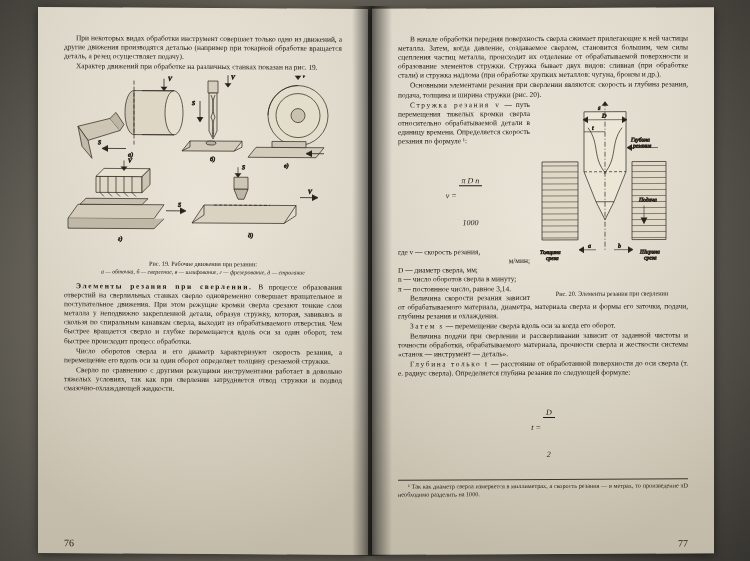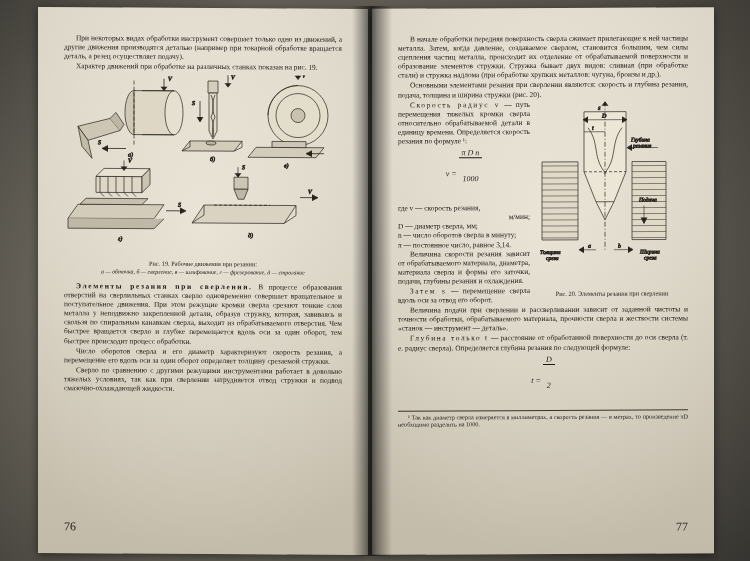--- a/index.html
+++ b/index.html
@@ -46,26 +46,26 @@
   .noindent{text-indent:0;}
   .sp{letter-spacing:1.6px;}
   .caption{
     text-align:center;text-indent:0;font-size:6.3px;line-height:7.6px;margin-top:3px;
   }
   .caption .sub{font-style:italic;font-size:5.9px;line-height:7px;}
   .formula{
     text-align:center;text-indent:0;margin:4px 0 4px 0;font-style:italic;font-size:8px;
   }
   .frac{display:inline-block;vertical-align:middle;text-align:center;}
-  .frac .num{border-bottom:1px solid #1d1a15;padding:0 3px;display:block;line-height:8px;}
-  .frac .den{display:block;padding:16px 3px;line-height:9px;}
+  .frac .num{border-bottom:1px solid #1d1a15;padding:0 3px;display:block;line-height:8px;margin-top:28px;}
+  .frac .den{display:block;padding:16px 3px;line-height:9px;margin-top:16px;}
   .deflist{margin:0;text-indent:0;}
   .deflist div{text-indent:0;margin-bottom:0;}
   .pageno{
-    position:absolute;bottom:22px;font-size:12px;color:#201c16;
+    position:absolute;bottom:6px;font-size:10px;color:#201c16;
   }
   #left-page .pageno{left:26px;}
   #right-page .pageno{right:26px;}
   .fignote{
     border-top:1px solid #3a342b;margin-top:4px;padding-top:2px;
     font-size:6.2px;line-height:7.4px;text-indent:10px;
   }
   
   #fig19{position:relative;height:182px;margin:4px 0 0 0;}
   #fig19 svg{position:absolute;left:0;top:0;}
@@ -263,21 +263,21 @@
               <text x="10" y="158" font-size="5.6" fill="#26221c" font-style="italic">среза</text>
               <text x="104" y="152" font-size="5.6" fill="#26221c" font-style="italic">Ширина</text>
               <text x="108" y="158" font-size="5.6" fill="#26221c" font-style="italic">среза</text>
             </g>
           </svg>
         </div>
         <div class="caption">Рис. 20. Элементы резания при сверлении</div>
       </div>
 
       <p>
-        <span class="sp">Скорость радиус v</span>
+        <span class="sp">Стружка резания v</span>
         <span>— путь перемещения тяжелых кромки сверла относительно обрабатываемой детали в единицу времени. Определяется скорость резания по формуле ¹:</span>
       </p>
 
       <div class="formula">
         <span>v =</span>
         <span class="frac">
           <span class="num">π D n</span>
           <span class="den">1000</span>
         </span>
       </div>
@@ -287,21 +287,21 @@
         <div style="text-align:right;padding-right:28px">м/мин;</div>
         <div>D — диаметр сверла, мм;</div>
         <div>n — число оборотов сверла в минуту;</div>
         <div>π — постоянное число, равное 3,14.</div>
       </div>
 
       <p>Величина скорости резания зависит от обрабатываемого материала, диаметра, материала сверла и формы его заточки, подачи, глубины резания и охлаждения.</p>
 
       <p>
         <span class="sp">Затем s</span>
-        <span>— перемещение сверла вдоль оси за отвод его оборот.</span>
+        <span>— перемещение сверла вдоль оси за когда его оборот.</span>
       </p>
 
       <p>Величина подачи при сверлении и рассверливании зависит от заданной чистоты и точности обработки, обрабатываемого материала, прочности сверла и жесткости системы «станок — инструмент — деталь».</p>
 
       <p>
         <span class="sp">Глубина только t</span>
         <span>— расстояние от обработанной поверхности до оси сверла (т. е. радиус сверла). Определяется глубина резания по следующей формуле:</span>
       </p>
 
       <div class="formula">

